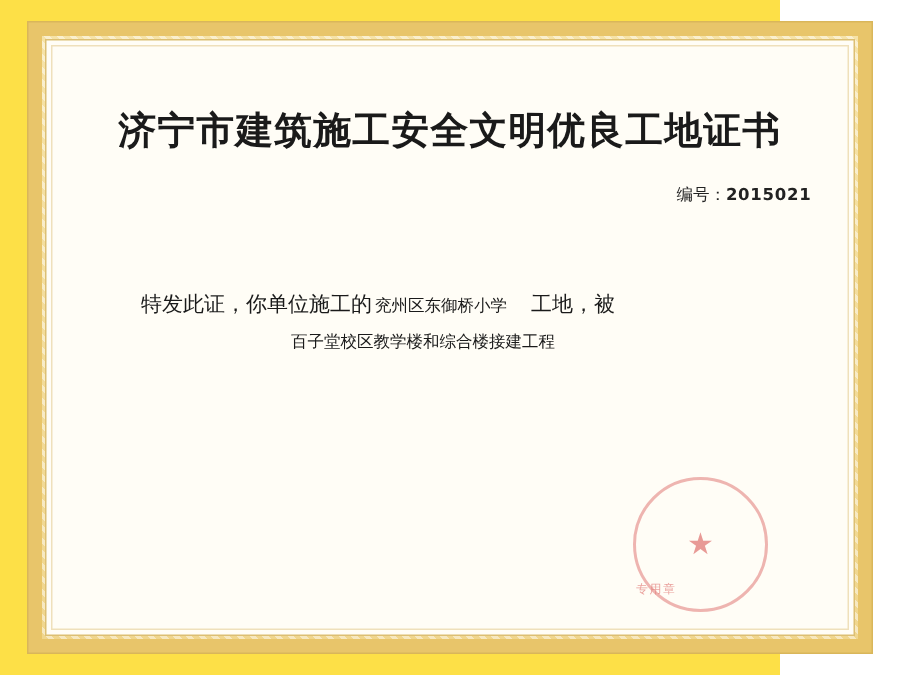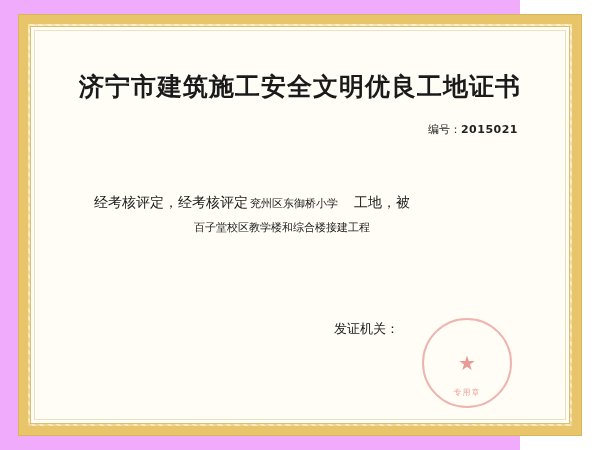--- a/index.html
+++ b/index.html
@@ -11,21 +11,21 @@
     width: 600px;
     height: 450px;
     overflow: hidden;
     font-family: "Liberation Sans", sans-serif;
   }
 
   #certificate {
     position: relative;
     width: 520px;
     height: 450px;
-    background: #f0abfc;
+    background: #fde047;
     box-sizing: border-box;
   }
 
   
   .frame-outer {
     position: absolute;
     left: 18px;
     top: 14px;
     width: 564px;
     height: 422px;
@@ -88,21 +88,21 @@
     font-family: "DejaVu Sans", sans-serif;
     font-size: 25px;
     font-weight: bold;
     letter-spacing: 1px;
     color: #1a1a1a;
     white-space: nowrap;
   }
 
   .cert-number {
     position: absolute;
-    right: 48px;
+    right: 25px;
     top: 92px;
     font-family: "DejaVu Sans", sans-serif;
     font-size: 11px;
     color: #222;
     margin-left: 34px;
   }
   .cert-number .num {
     font-weight: bold;
     letter-spacing: 0.5px;
   }
@@ -199,21 +199,20 @@
     font-family: "DejaVu Sans", sans-serif;
     font-size: 9px;
     color: rgba(206, 40, 40, 0.75);
     letter-spacing: 1px;
   }
   .seal .seal-text-bottom {
     position: absolute;
     left: 0;
     bottom: 8px;
     width: 86px;
-    text-align: center;
     font-family: "DejaVu Sans", sans-serif;
     font-size: 8px;
     color: rgba(206, 40, 40, 0.7);
     letter-spacing: 1px;
   }
 </style>
 </head>
 <body>
 
 <div id="certificate">
@@ -225,27 +224,26 @@
   <div class="content">
 
     <div class="cert-title">济宁市建筑施工安全文明优良工地证书</div>
 
     <div class="cert-number">
       <span>编号：</span><span class="num">2015021</span>
     </div>
 
 
     <div class="body-line line1">
-      <span>经考核评定，经考核评定</span><span class="blank-fill">兖州区东御桥小学</span><span class="gap"></span><span>工地，被</span>
+      <span>特发此证，你单位施工的</span><span class="blank-fill">兖州区东御桥小学</span><span class="gap"></span><span>工地，被</span>
     </div>
 
     <div class="body-line line2">百子堂校区教学楼和综合楼接建工程</div>
 
 
-    <div class="issuer">发证机关：</div>
 
 
     <div class="seal">
       <div class="seal-star">★</div>
       <div class="seal-text-bottom">专用章</div>
     </div>
 
   </div>
 </div>
 

